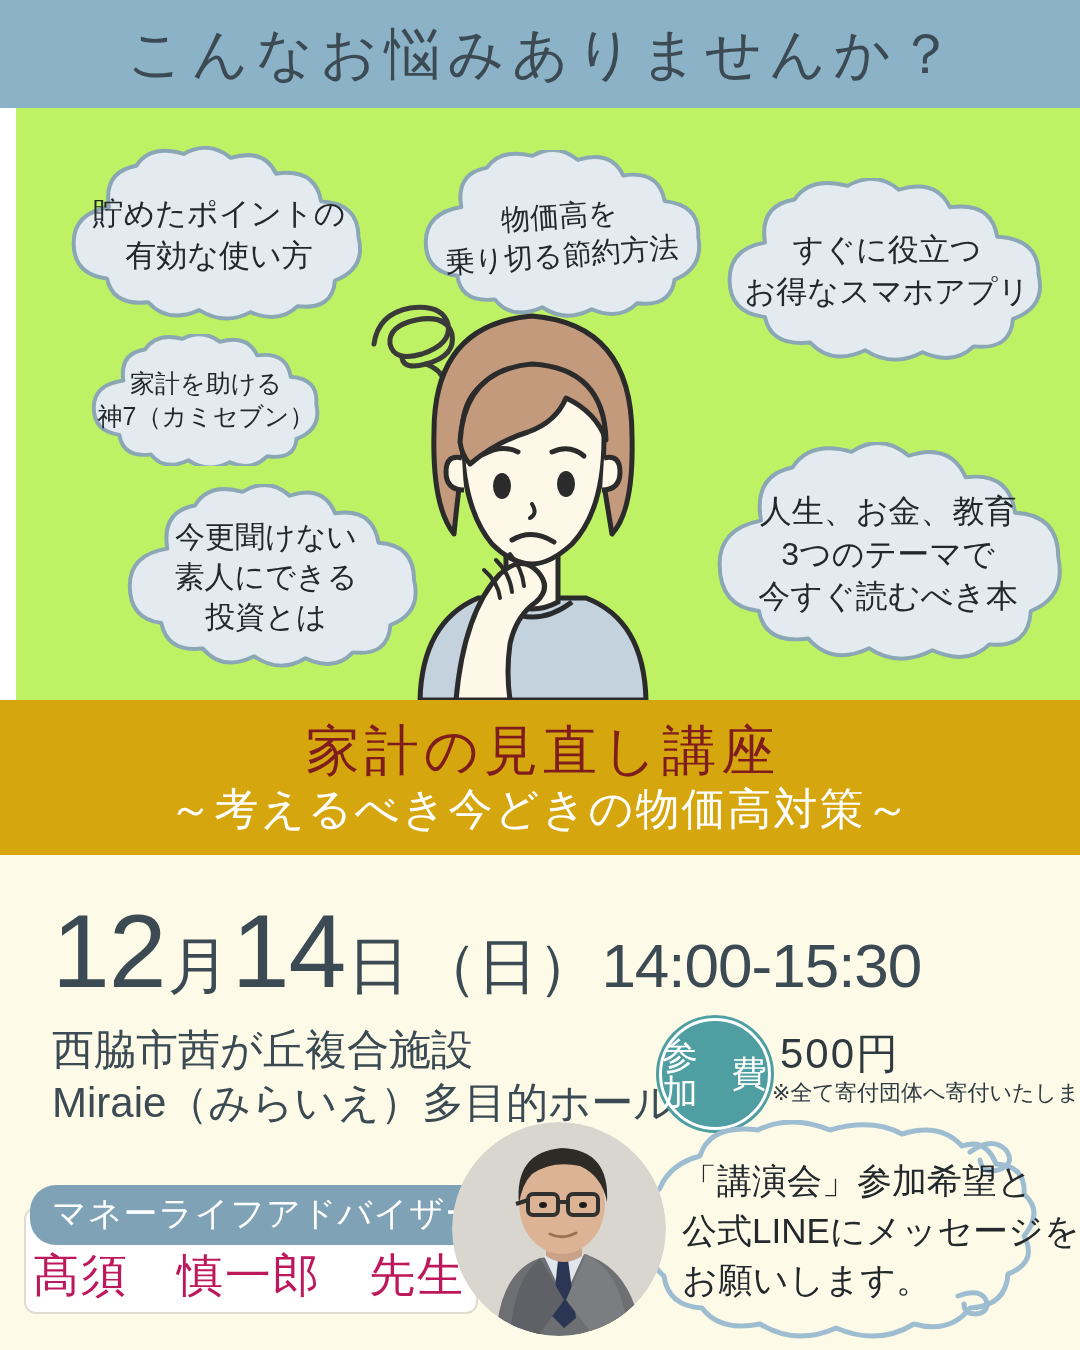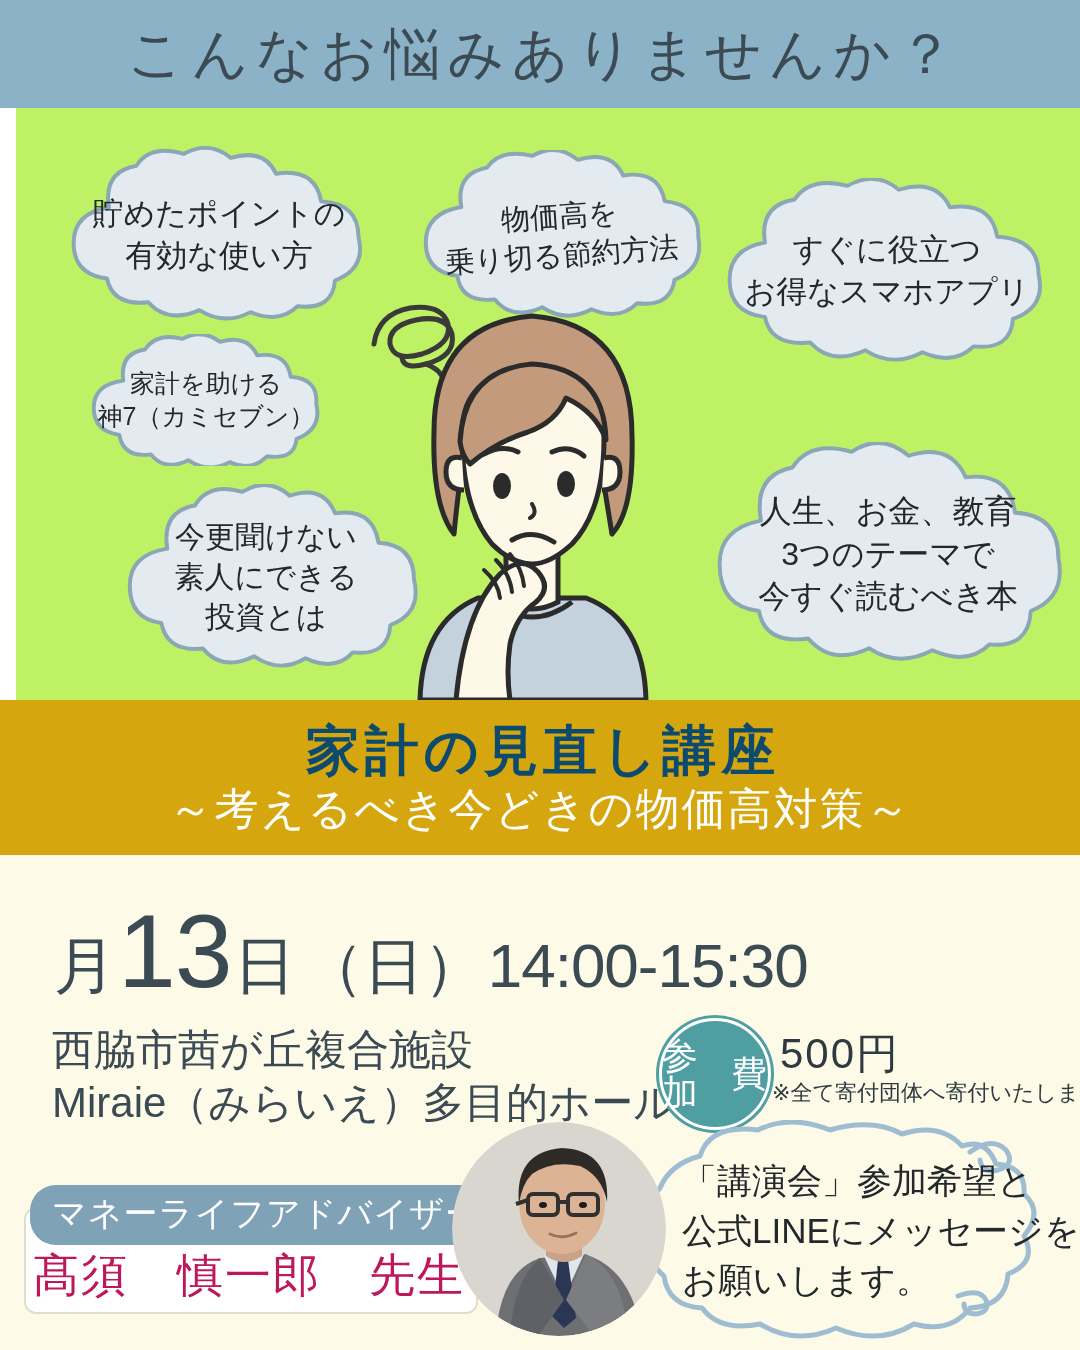--- a/index.html
+++ b/index.html
@@ -98,24 +98,24 @@
     height: 155px;
     background: #d6a60f;
     display: flex;
     flex-direction: column;
     align-items: center;
     justify-content: center;
     z-index: 3;
   }
   .gold-main {
     font-size: 54px;
-    color: #0c4a6e;
+    color: #7f1d1d;
     letter-spacing: 5px;
     line-height: 1.06;
-    font-weight: 700;
+    font-weight: 400;
     white-space: nowrap;
     padding-left: 6px;
   }
   .gold-sub {
     font-size: 44px;
     color: #ffffff;
     letter-spacing: 2px;
     line-height: 1.1;
     margin-top: 6px;
     font-weight: 400;
@@ -390,22 +390,23 @@
     </g>
   </svg>
 
   <div class="gold-band">
     <div class="gold-main">家計の見直し講座</div>
     <div class="gold-sub">～考えるべき今どきの物価高対策～</div>
   </div>
 
   <div class="cream">
     <div class="date-row">
+      <span class="d-num">12</span>
       <span class="d-unit">月</span>
-      <span class="d-num">13</span>
+      <span class="d-num">14</span>
       <span class="d-unit">日</span>
       <span class="d-dow">（日）</span>
       <span class="d-time">14:00-15:30</span>
     </div>
     <div class="venue">西脇市茜が丘複合施設
 Miraie（みらいえ）多目的ホール</div>
   </div>
 
   <div class="fee-badge">
     <span>参加</span>

